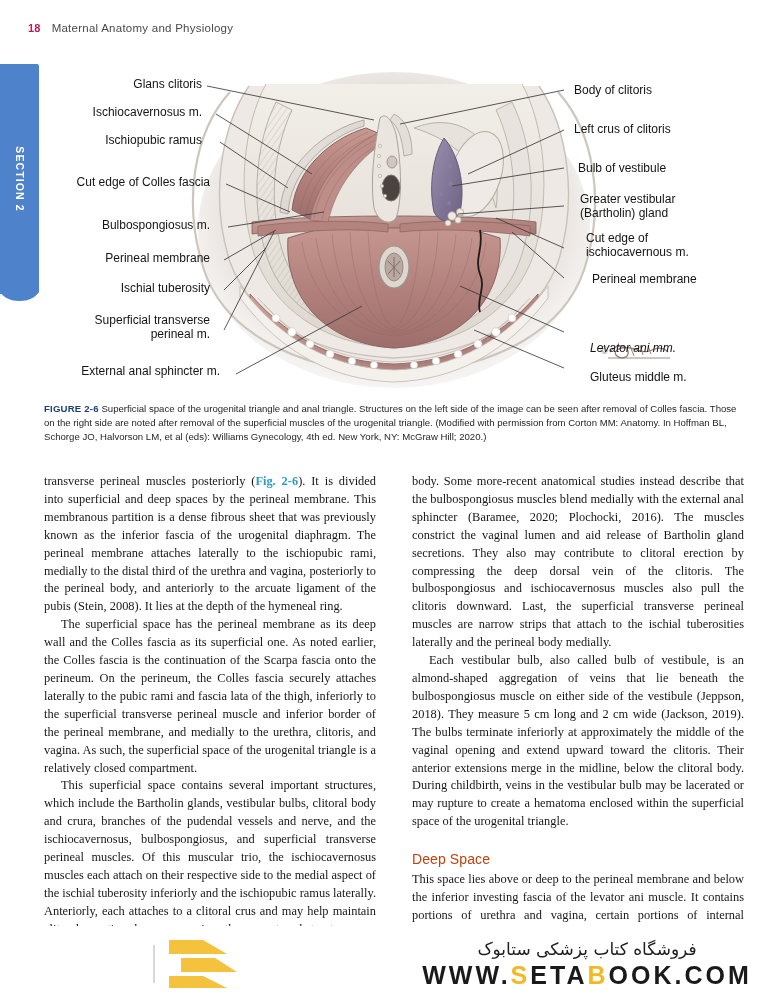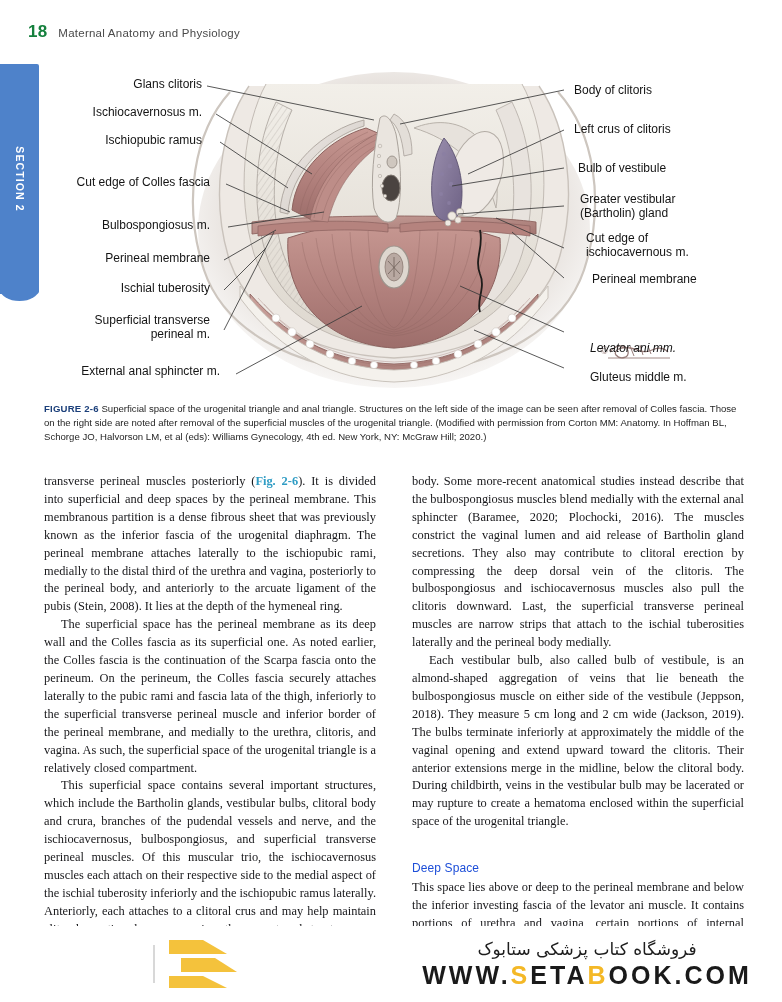--- a/index.html
+++ b/index.html
@@ -20,23 +20,23 @@
   .running-head {
     position: absolute;
     top: 22px;
     left: 28px;
     display: flex;
     align-items: baseline;
     gap: 11px;
   }
   .folio {
     font-family: "Liberation Sans", sans-serif;
-    font-size: 17px;
+    font-size: 11px;
     font-weight: bold;
-    color: #15803d;
+    color: #be185d;
     letter-spacing: .2px;
   }
   .run-title {
     font-family: "Liberation Sans", sans-serif;
     font-size: 11.5px;
     color: #4a4a4a;
     letter-spacing: .25px;
   }
 
   
@@ -130,24 +130,24 @@
     font-size: 12.4px;
     line-height: 17.9px;
     text-align: justify;
     color: #17171a;
     text-indent: 17px;
     hyphens: auto;
   }
   .col p.noindent { text-indent: 0; }
   .xref { color: #2f9cc4; font-weight: bold; }
   .subhead {
-    margin: 30px 0 4px 0;
-    font-family: "Liberation Sans", sans-serif;
-    font-size: 12px;
-    color: #1d4ed8;
+    margin: 20px 0 4px 0;
+    font-family: "Liberation Sans", sans-serif;
+    font-size: 14px;
+    color: #c2410c;
     font-weight: normal;
     letter-spacing: .1px;
   }
 
   
   .watermark {
     position: absolute;
     left: 0;
     bottom: 0;
     width: 782px;

